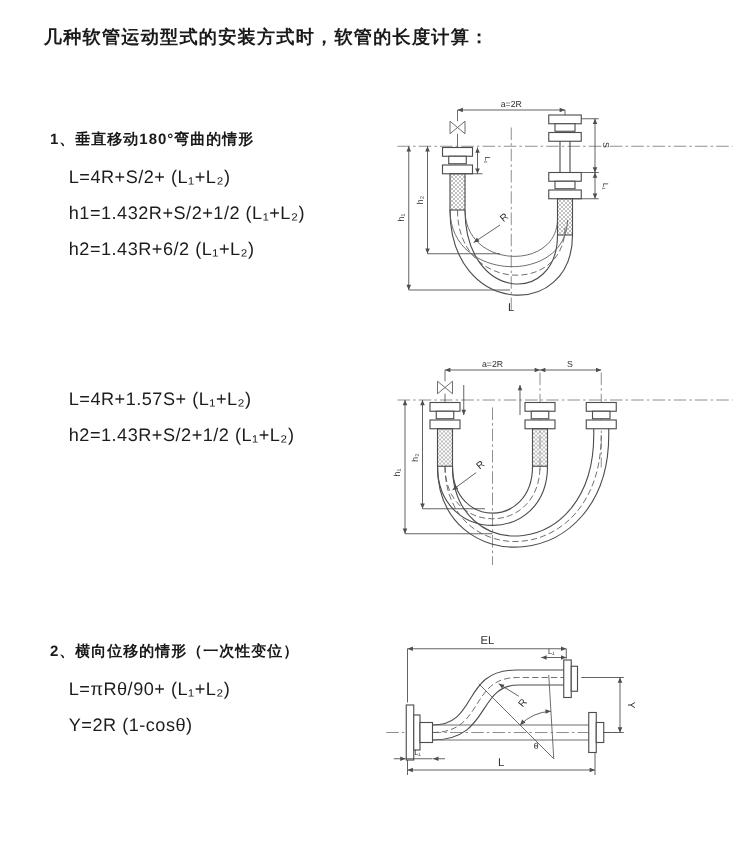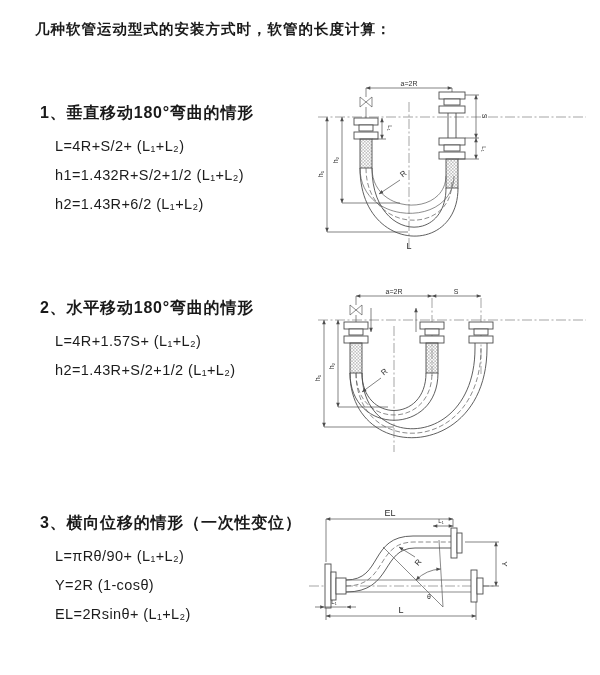--- a/index.html
+++ b/index.html
@@ -10,21 +10,21 @@
   }
   .page-title{
     position:absolute;left:35px;top:20px;
     font-size:14.5px;font-weight:bold;letter-spacing:1px;white-space:nowrap;
   }
   .section-text{position:absolute;}
   .sec1{left:40px;top:103px;}
   .sec2{left:40px;top:298px;}
   .sec3{left:40px;top:513px;}
   .sec-heading{
-    font-size:16px;font-weight:bold;letter-spacing:0.8px;white-space:nowrap;
+    font-size:12px;font-weight:bold;letter-spacing:0.8px;white-space:nowrap;
   }
   .formulas{margin-top:8px;margin-left:15px;}
   .formula{
     font-size:14.5px;line-height:29px;letter-spacing:0.4px;white-space:nowrap;
     color:#1c1c1c;
   }
   .diagram{position:absolute;}
   .d1{left:312px;top:76px;}
   .d2{left:312px;top:286px;}
   .d3{left:303px;top:500px;}
@@ -134,21 +134,20 @@
   <g>
     <path class="dim" d="M88,104 L67,118" marker-end="url(#m1)"></path>
     <text x="0" y="0" font-size="8" text-anchor="middle" transform="translate(93,100) rotate(-40)">R</text>
   </g>
 
   <text x="97" y="173" font-size="9" text-anchor="middle">L</text>
 </svg>
 </div>
 
 <div class="section-text sec2">
-  <div class="sec-heading">2、水平移动180°弯曲的情形</div>
   <div class="formulas">
     <div class="formula">L=4R+1.57S+ (L₁+L₂)</div>
     <div class="formula">h2=1.43R+S/2+1/2 (L₁+L₂)</div>
   </div>
 </div>
 
 <div class="diagram d2">
 <svg viewBox="0 0 280 180" width="280" height="180">
   <defs>
     <marker id="m2" viewBox="0 0 8 8" refX="7.5" refY="4" markerWidth="7" markerHeight="7" orient="auto-start-reverse">
@@ -226,25 +225,24 @@
   </g>
 
   <g>
     <path class="dim" d="M69,92 L50,106" marker-end="url(#m2)"></path>
     <text x="0" y="0" font-size="8" text-anchor="middle" transform="translate(74,88) rotate(-40)">R</text>
   </g>
 </svg>
 </div>
 
 <div class="section-text sec3">
-  <div class="sec-heading">3、横向位移的情形（一次性变位）</div>
+  <div class="sec-heading">2、横向位移的情形（一次性变位）</div>
   <div class="formulas">
     <div class="formula">L=πRθ/90+ (L₁+L₂)</div>
     <div class="formula">Y=2R (1-cosθ)</div>
-    <div class="formula">EL=2Rsinθ+ (L₁+L₂)</div>
   </div>
 </div>
 
 <div class="diagram d3">
 <svg viewBox="0 0 295 160" width="295" height="160">
   <defs>
     <marker id="m3" viewBox="0 0 8 8" refX="7.5" refY="4" markerWidth="7" markerHeight="7" orient="auto-start-reverse">
       <path d="M0.5,1 L7.5,4 L0.5,7 Z" fill="#4d4d4d"></path>
     </marker>
   </defs>

